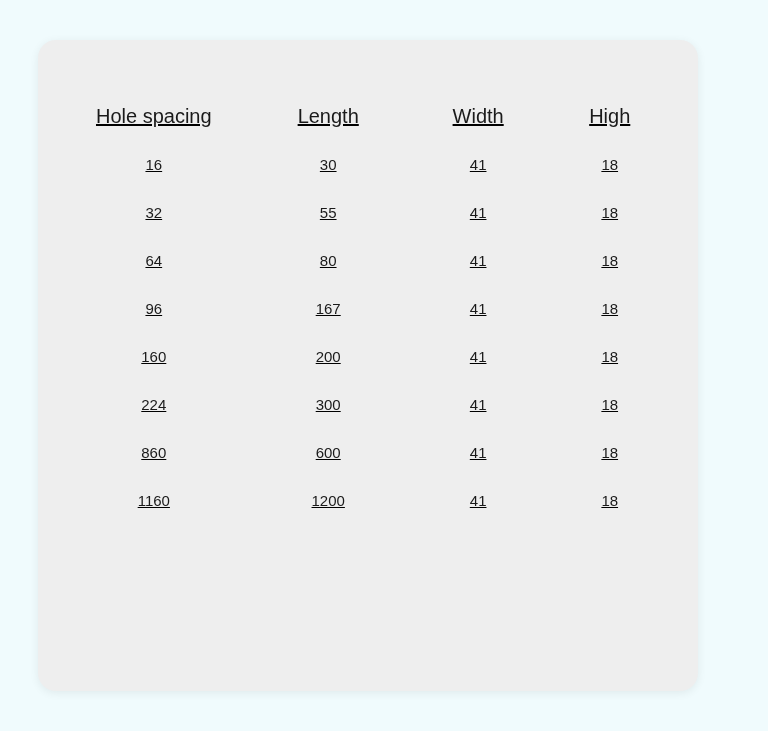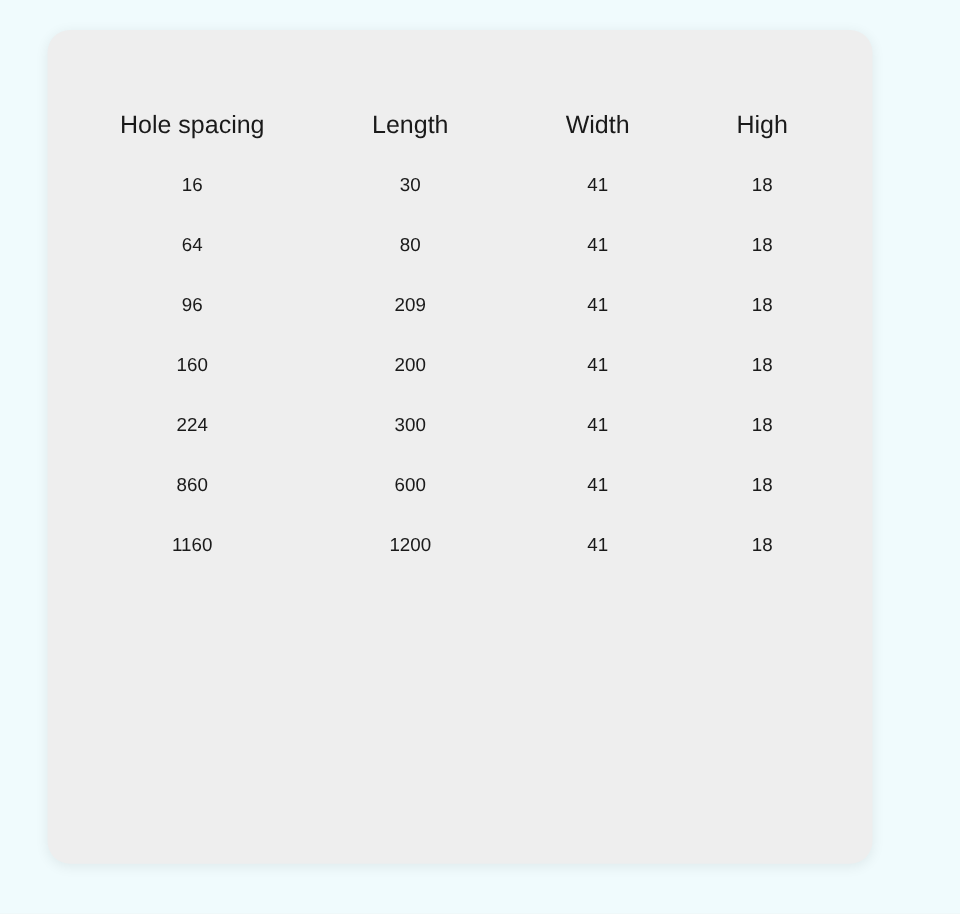--- a/index.html
+++ b/index.html
@@ -11,21 +11,22 @@
     height: 731px;
     background: #f0fbfd;
     font-family: "Liberation Sans", sans-serif;
     overflow: hidden;
   }
   .page {
     position: relative;
     width: 736px;
     height: 731px;
     box-sizing: border-box;
-    padding: 24px 38px 40px 38px;
+    padding: 40px 38px 40px 38px;
+    text-decoration: underline;
   }
   .card {
     width: 100%;
     height: 100%;
     box-sizing: border-box;
     background: #eeeeee;
     border-radius: 18px;
     box-shadow: 0 2px 10px rgba(0,0,0,0.07);
     padding: 52px 24px 24px 24px;
   }
@@ -78,28 +79,34 @@
         </tr>
       </thead>
       <tbody>
         <tr>
           <td>16</td>
           <td>30</td>
           <td>41</td>
           <td>18</td>
         </tr>
         <tr>
+          <td>32</td>
+          <td>55</td>
+          <td>41</td>
+          <td>18</td>
+        </tr>
+        <tr>
           <td>64</td>
           <td>80</td>
           <td>41</td>
           <td>18</td>
         </tr>
         <tr>
           <td>96</td>
-          <td>209</td>
+          <td>167</td>
           <td>41</td>
           <td>18</td>
         </tr>
         <tr>
           <td>160</td>
           <td>200</td>
           <td>41</td>
           <td>18</td>
         </tr>
         <tr>

